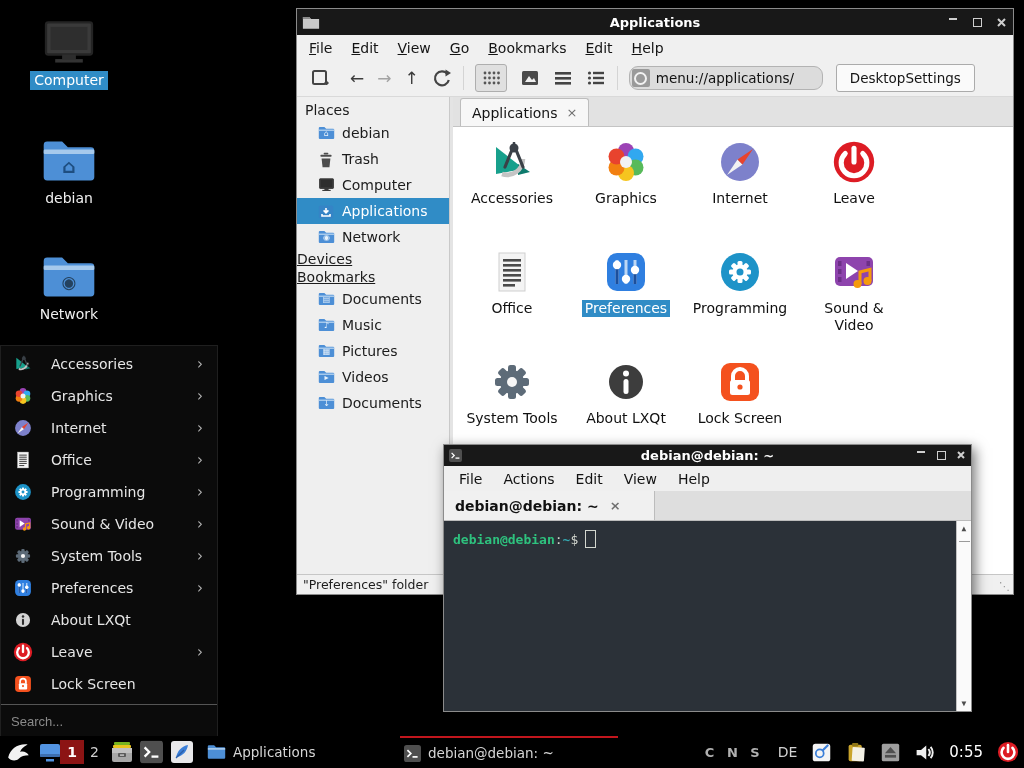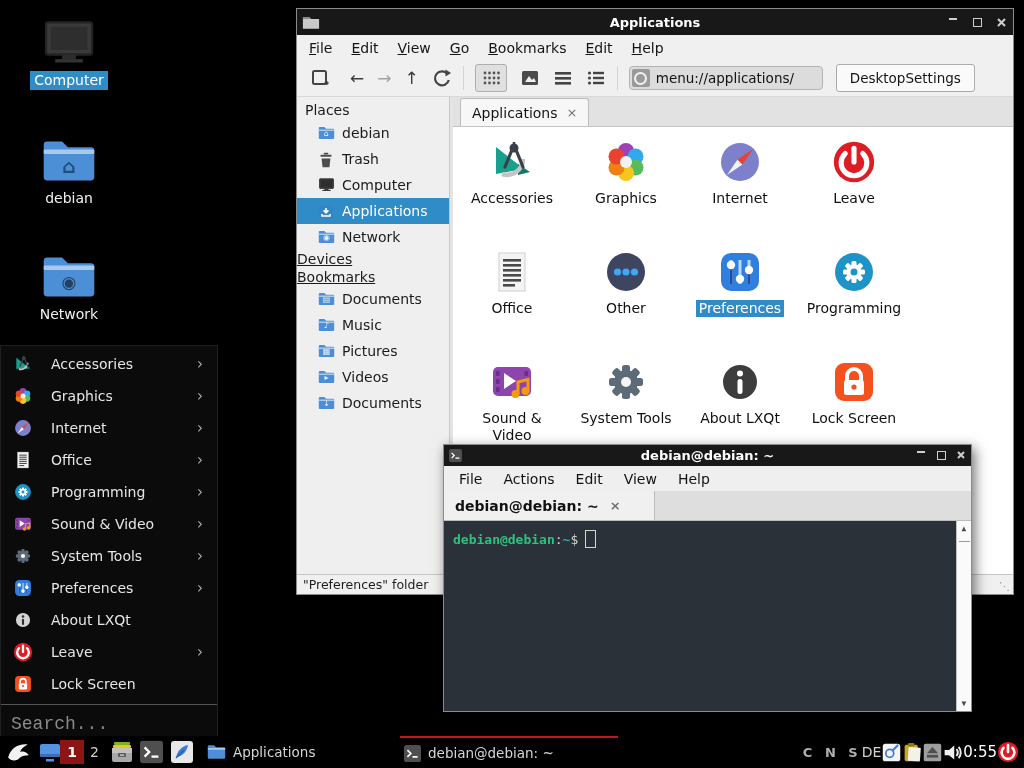--- a/index.html
+++ b/index.html
@@ -14,21 +14,21 @@
   .fold-wrap{position:relative;}
   .fold-ovl{position:absolute;left:0;right:0;top:42%;text-align:center;color:#1e4e80;font-weight:bold;}
   
   .appmenu{position:absolute;left:0;top:345px;width:218px;background:#0b0b0b;border:1px solid #1f1f1f;box-sizing:border-box;padding-top:2px;}
   .mi-row{height:32px;display:flex;align-items:center;color:#e6e6e6;font-size:14px;}
   .mi-row .mi-ic{width:20px;height:20px;margin:0 18px 0 12px;flex:none;}
   .mi-row .mi-lb{flex:1;}
   .mi-row .mi-ch{color:#b5b5b5;font-size:15px;margin-right:14px;}
   .menu-search-row{border-top:1px solid #555;margin-top:4px;}
   .menu-search{width:100%;box-sizing:border-box;background:transparent;border:none;outline:none;
-               color:#f0abfc;font-size:18px;padding:9px 10px;font-family:Liberation Mono, monospace;}
+               color:#f0abfc;font-size:13px;padding:9px 10px;font-family:Liberation Sans, sans-serif;}
   .menu-search::placeholder{color:#8a8a8a;}
   
   .win{position:absolute;background:#efefef;border:1px solid #8b8b8b;box-sizing:border-box;
        box-shadow:3px 4px 12px rgba(0,0,0,.55);display:flex;flex-direction:column;}
   .tbar{background:#181818;color:#fff;display:flex;align-items:center;position:relative;flex:none;}
   .tbar .t-title{position:absolute;left:0;right:0;text-align:center;font-size:13px;font-weight:bold;}
   .tbar .t-ic{margin-left:5px;z-index:1;}
   .wcs{margin-left:auto;display:flex;z-index:1;}
   .wc{width:24px;height:100%;display:flex;align-items:center;justify-content:center;color:#cfcfcf;}
   .g-min{width:8px;height:2px;background:#cfcfcf;}
@@ -37,21 +37,21 @@
   .fm-menubar{height:25px;background:#f0f0f0;display:flex;align-items:center;gap:19px;padding-left:12px;
               font-size:14px;color:#141414;flex:none;}
   .fm-menubar .mi::first-letter{text-decoration:underline;}
   .fm-toolbar{height:36px;background:#f0f0f0;display:flex;align-items:center;padding:0 8px;gap:13px;
               border-bottom:1px solid #d9d9d9;flex:none;}
   .tb-ic{color:#3c3c3c;font-size:17px;line-height:1;}
   .tb-ic.dis{color:#a3a3a3;}
   .tb-sep{width:1px;height:24px;background:#d4d4d4;margin:0 -2px;}
   .tb-btn{padding:4px 6px;border-radius:3px;}
   .tb-btn.pressed{background:#e0e0e0;border:1px solid #aeaeae;padding:3px 5px;}
-  .addr{width:194px;height:24px;background:#dcdcdc;border:1px solid #b3b3b3;border-radius:4px;
+  .addr{width:194px;height:24px;background:#dcdcdc;border:1px solid #b3b3b3;border-radius:9px;
         display:flex;align-items:center;box-sizing:border-box;}
   .addr-chip{width:18px;height:18px;background:#9a9a9a;border-radius:2px;margin:0 4px 0 2px;flex:none;
              display:flex;align-items:center;justify-content:center;}
   .addr-chip i{width:9px;height:9px;border:2px solid #f2f2f2;border-radius:50%;display:block;}
   .addr input{flex:1;min-width:0;border:none;background:transparent;outline:none;font-size:13.5px;color:#111;
               font-family:"DejaVu Sans",sans-serif;}
   .ds-btn{height:26px;padding:0 13px;background:#fafafa;border:1px solid #ababab;border-radius:3px;
           font-size:13.5px;color:#141414;display:flex;align-items:center;}
   .fm-body{flex:1;display:flex;min-height:0;}
   .fm-side{width:152px;flex:none;background:#efefef;font-size:14px;color:#1b1b1b;overflow:hidden;}
@@ -98,21 +98,21 @@
   .t-thumb{width:11px;height:10px;border-top:1px solid #9a9a9a;}
   
   .panel{position:absolute;left:0;right:0;bottom:0;height:32px;background:#000;}
   .p-it{position:absolute;top:50%;transform:translateY(-50%);display:flex;align-items:center;}
   .ws1{left:60px;width:24px;height:24px;background:#8c1414;color:#fff;font-size:14px;font-weight:bold;
        justify-content:center;}
   .ws2{left:90px;color:#cfcfcf;font-size:14px;}
   .task{position:absolute;top:0;height:32px;display:flex;align-items:center;gap:7px;color:#d6d6d6;
         font-size:13.5px;box-sizing:border-box;padding:0 4px;}
   .task.active{border-top:2px solid #c2161d;}
-  .p-right{position:absolute;right:5px;top:0;height:32px;display:flex;align-items:center;gap:0;}
+  .p-right{position:absolute;right:5px;top:0;height:32px;display:flex;align-items:center;gap:14px;}
   .kbd-flags{color:#b0b0b0;font-size:13px;font-weight:bold;letter-spacing:4px;}
   .kbd-layout{color:#d2d2d2;font-size:14px;}
   .clock{color:#fff;font-size:15px;}
 </style>
 </head>
 <body>
 
 <svg width="0" height="0" style="position:absolute">
   <symbol id="i-folder" viewBox="0 0 48 40">
     <path d="M2 6 a3 3 0 0 1 3-3 h13 l5 5 h20 a3 3 0 0 1 3 3 v23 a3 3 0 0 1-3 3 H5 a3 3 0 0 1-3-3 Z" fill="#4d8fd6"></path>
@@ -561,26 +561,20 @@
               <svg class="gico" style="padding:2px;box-sizing:border-box;">
                   <use href="#i-power"></use>
                 </svg>
               <span class="lbl">Leave</span>
               </div>
             <div class="cell">
               <svg class="gico">
                   <use href="#i-office"></use>
                 </svg>
               <span class="lbl">Office</span>
-              </div>
-            <div class="cell">
-              <svg class="gico">
-                  <use href="#i-other"></use>
-                </svg>
-              <span class="lbl">Other</span>
               </div>
             <div class="cell sel">
               <svg class="gico">
                   <use href="#i-prefs"></use>
                 </svg>
               <span class="lbl">Preferences</span>
               </div>
             <div class="cell">
               <svg class="gico">
                   <use href="#i-programming"></use>

